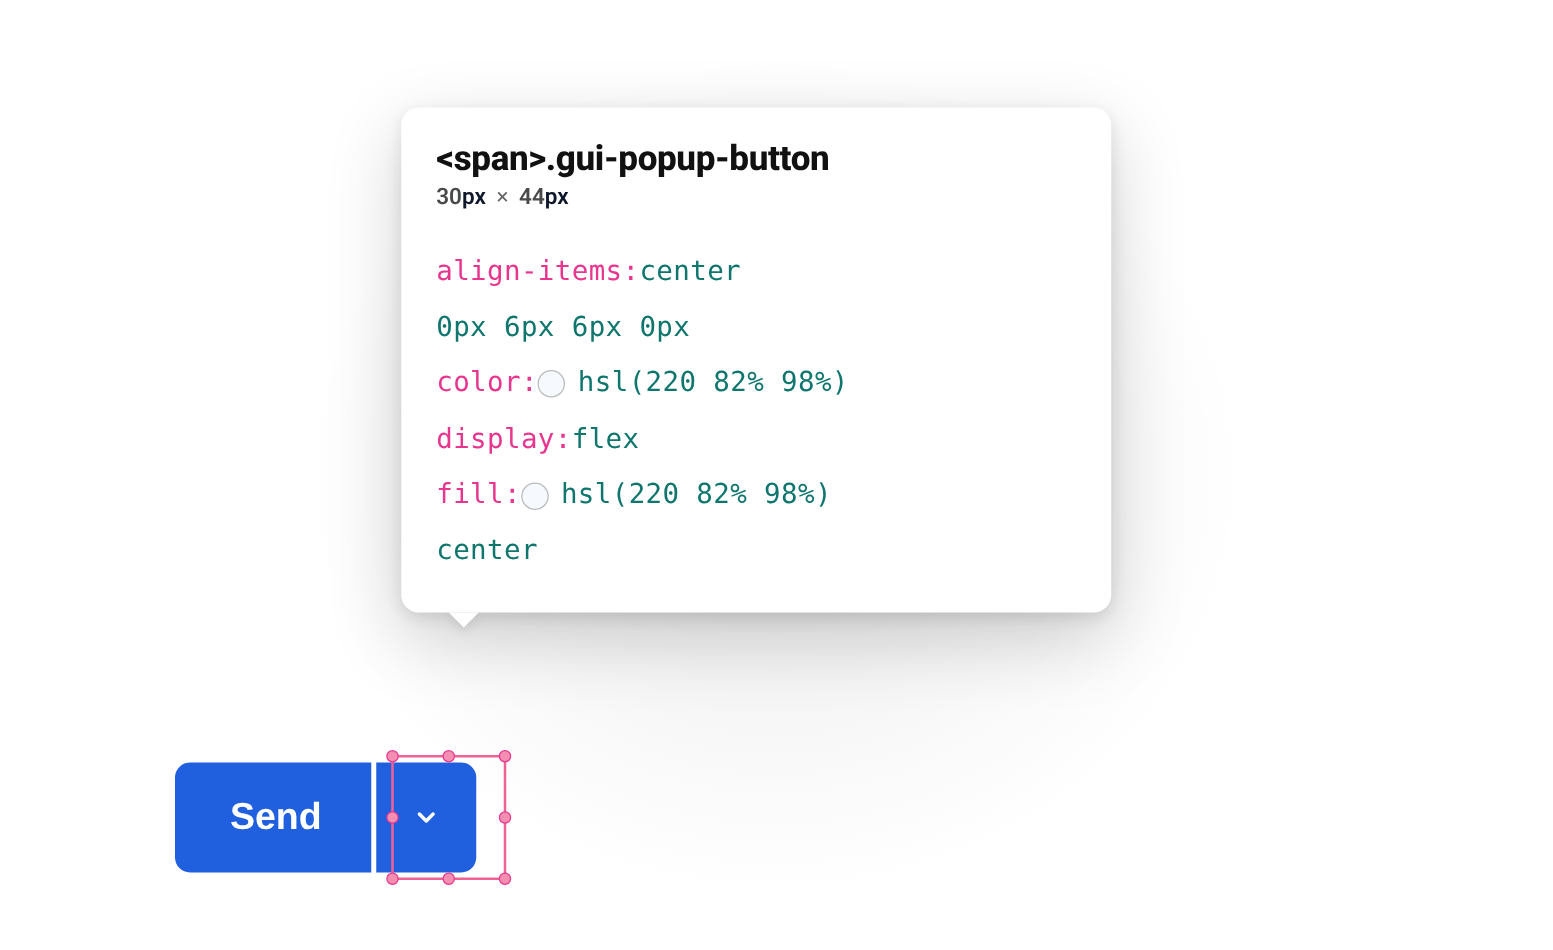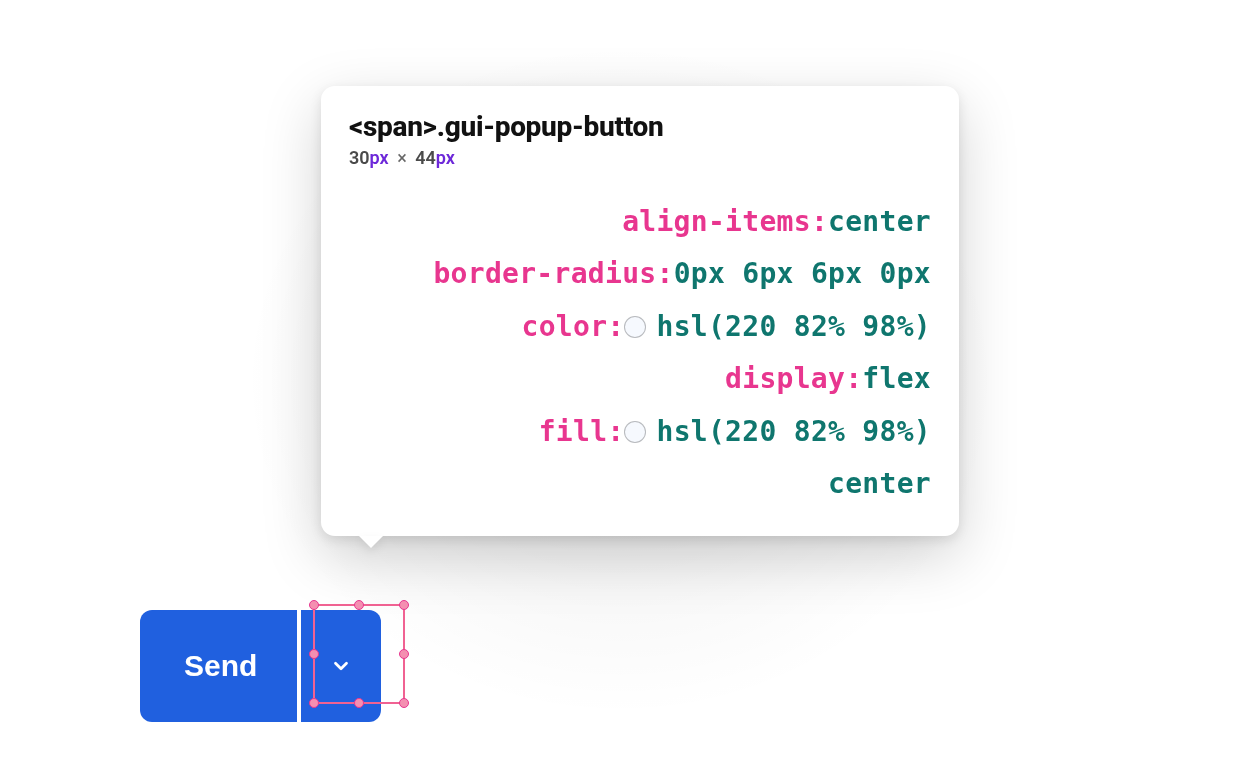--- a/index.html
+++ b/index.html
@@ -24,21 +24,21 @@
       width: 760px;
       height: 680px;
       background: radial-gradient(ellipse at center, rgba(0,0,0,0.08) 0%, rgba(0,0,0,0) 70%);
       pointer-events: none;
     }
     
     .tooltip-panel {
       position: absolute;
       top: 86px;
       left: 321px;
-      width: 638px;
+      width: 568px;
       background: #ffffff;
       border-radius: 14px;
       box-shadow: 0 20px 60px rgba(0,0,0,0.18), 0 4px 12px rgba(0,0,0,0.10);
       padding: 24px 28px 26px 28px;
     }
     
     .tooltip-tail {
       position: absolute;
       bottom: -12px;
       left: 38px;
@@ -58,43 +58,42 @@
     }
     
     .tooltip-dims {
       margin-top: 4px;
       font-size: 18px;
       font-weight: 600;
       color: #4a4a4a;
     }
     
     .tooltip-dims .px-unit {
-      color: #6d28d9;
+      color: #0f172a;
     }
     
     .tooltip-dims .times {
       color: #666;
       font-weight: 400;
       margin: 0 4px;
     }
     
     .properties {
       margin-top: 28px;
     }
     
     .prop-row {
       display: flex;
       align-items: center;
-      justify-content: flex-end;
+      justify-content: flex-start;
       padding: 8px 0;
       font-family: "SF Mono", Menlo, Monaco, Consolas, monospace;
-      font-size: 28px;
+      font-size: 22px;
       line-height: 1.3;
       letter-spacing: 0.3px;
-      font-weight: bold;
     }
     
     .prop-name {
       color: #e8368f;
     }
     
     .prop-colon {
       color: #e8368f;
     }
     
@@ -113,21 +112,21 @@
       display: inline-block;
       flex-shrink: 0;
     }
     
     
     .split-button-wrap {
       position: absolute;
       top: 610px;
       left: 140px;
       display: flex;
-      height: 112px;
+      height: 88px;
     }
     
     .send-btn {
       background: hsl(220 75% 50%);
       color: #fff;
       font-size: 30px;
       font-weight: 700;
       border: none;
       border-radius: 12px 0 0 12px;
       padding: 0 40px 0 44px;
@@ -205,21 +204,20 @@
   </div>
 
   <div class="properties" id="props">
       <div class="prop-row">
         <span><span class="prop-name">align-items</span><span class="prop-colon">:</span></span>
         <span class="prop-value">
           <span>center</span>
         </span>
       </div>
       <div class="prop-row">
-        <span><span class="prop-name">border-radius</span><span class="prop-colon">:</span></span>
         <span class="prop-value">
           <span>0px 6px 6px 0px</span>
         </span>
       </div>
       <div class="prop-row">
         <span><span class="prop-name">color</span><span class="prop-colon">:</span></span>
         <span class="prop-value">
           <span class="color-swatch" style="background: rgb(246, 249, 254);"></span>
           <span>hsl(220 82% 98%)</span>
         </span>

